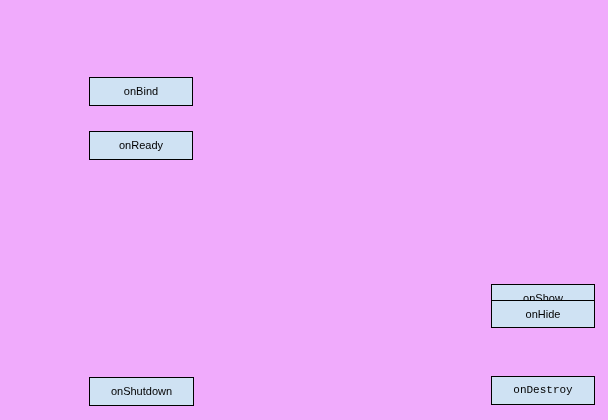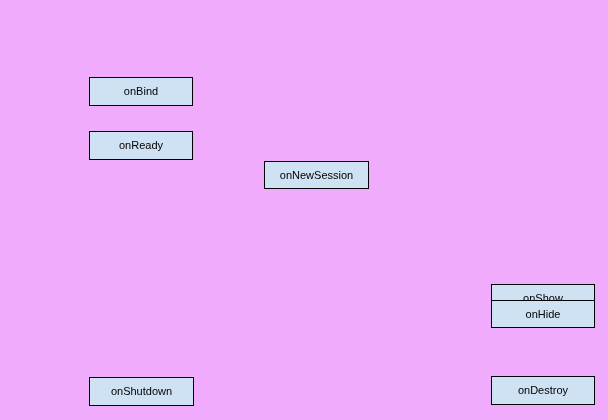--- a/index.html
+++ b/index.html
@@ -30,38 +30,35 @@
     white-space: nowrap;
   }
   
   .n-onbind      { left:  89px; top:  77px; width: 104px; height: 29px; }
   .n-onready     { left:  89px; top: 119px; width: 104px; height: 29px; margin-top: 12px; }
   .n-onnewsession{ left: 264px; top: 161px; width: 105px; height: 28px; }
   .n-oncreate    { left: 491px; top: 204px; width: 104px; height: 28px; }
   .n-onshow      { left: 491px; top: 252px; width: 104px; height: 28px; margin-top: 32px; }
   .n-onhide      { left: 491px; top: 300px; width: 104px; height: 28px; }
   .n-onshutdown  { left:  89px; top: 377px; width: 105px; height: 29px; }
-  .n-ondestroy   { left: 491px; top: 376px; width: 104px; height: 29px; }
+  .n-ondestroy   { left: 491px; top: 376px; width: 104px; height: 29px; font-family: Liberation Mono, monospace; }
 </style>
 </head>
 <body>
 
 <div class="canvas">
 
   <div class="node n-onbind">
     <span>onBind</span>
   </div>
 
   <div class="node n-onready">
     <span>onReady</span>
   </div>
 
-  <div class="node n-onnewsession">
-    <span>onNewSession</span>
-  </div>
 
 
   <div class="node n-onshow">
     <span>onShow</span>
   </div>
 
   <div class="node n-onhide">
     <span>onHide</span>
   </div>
 

